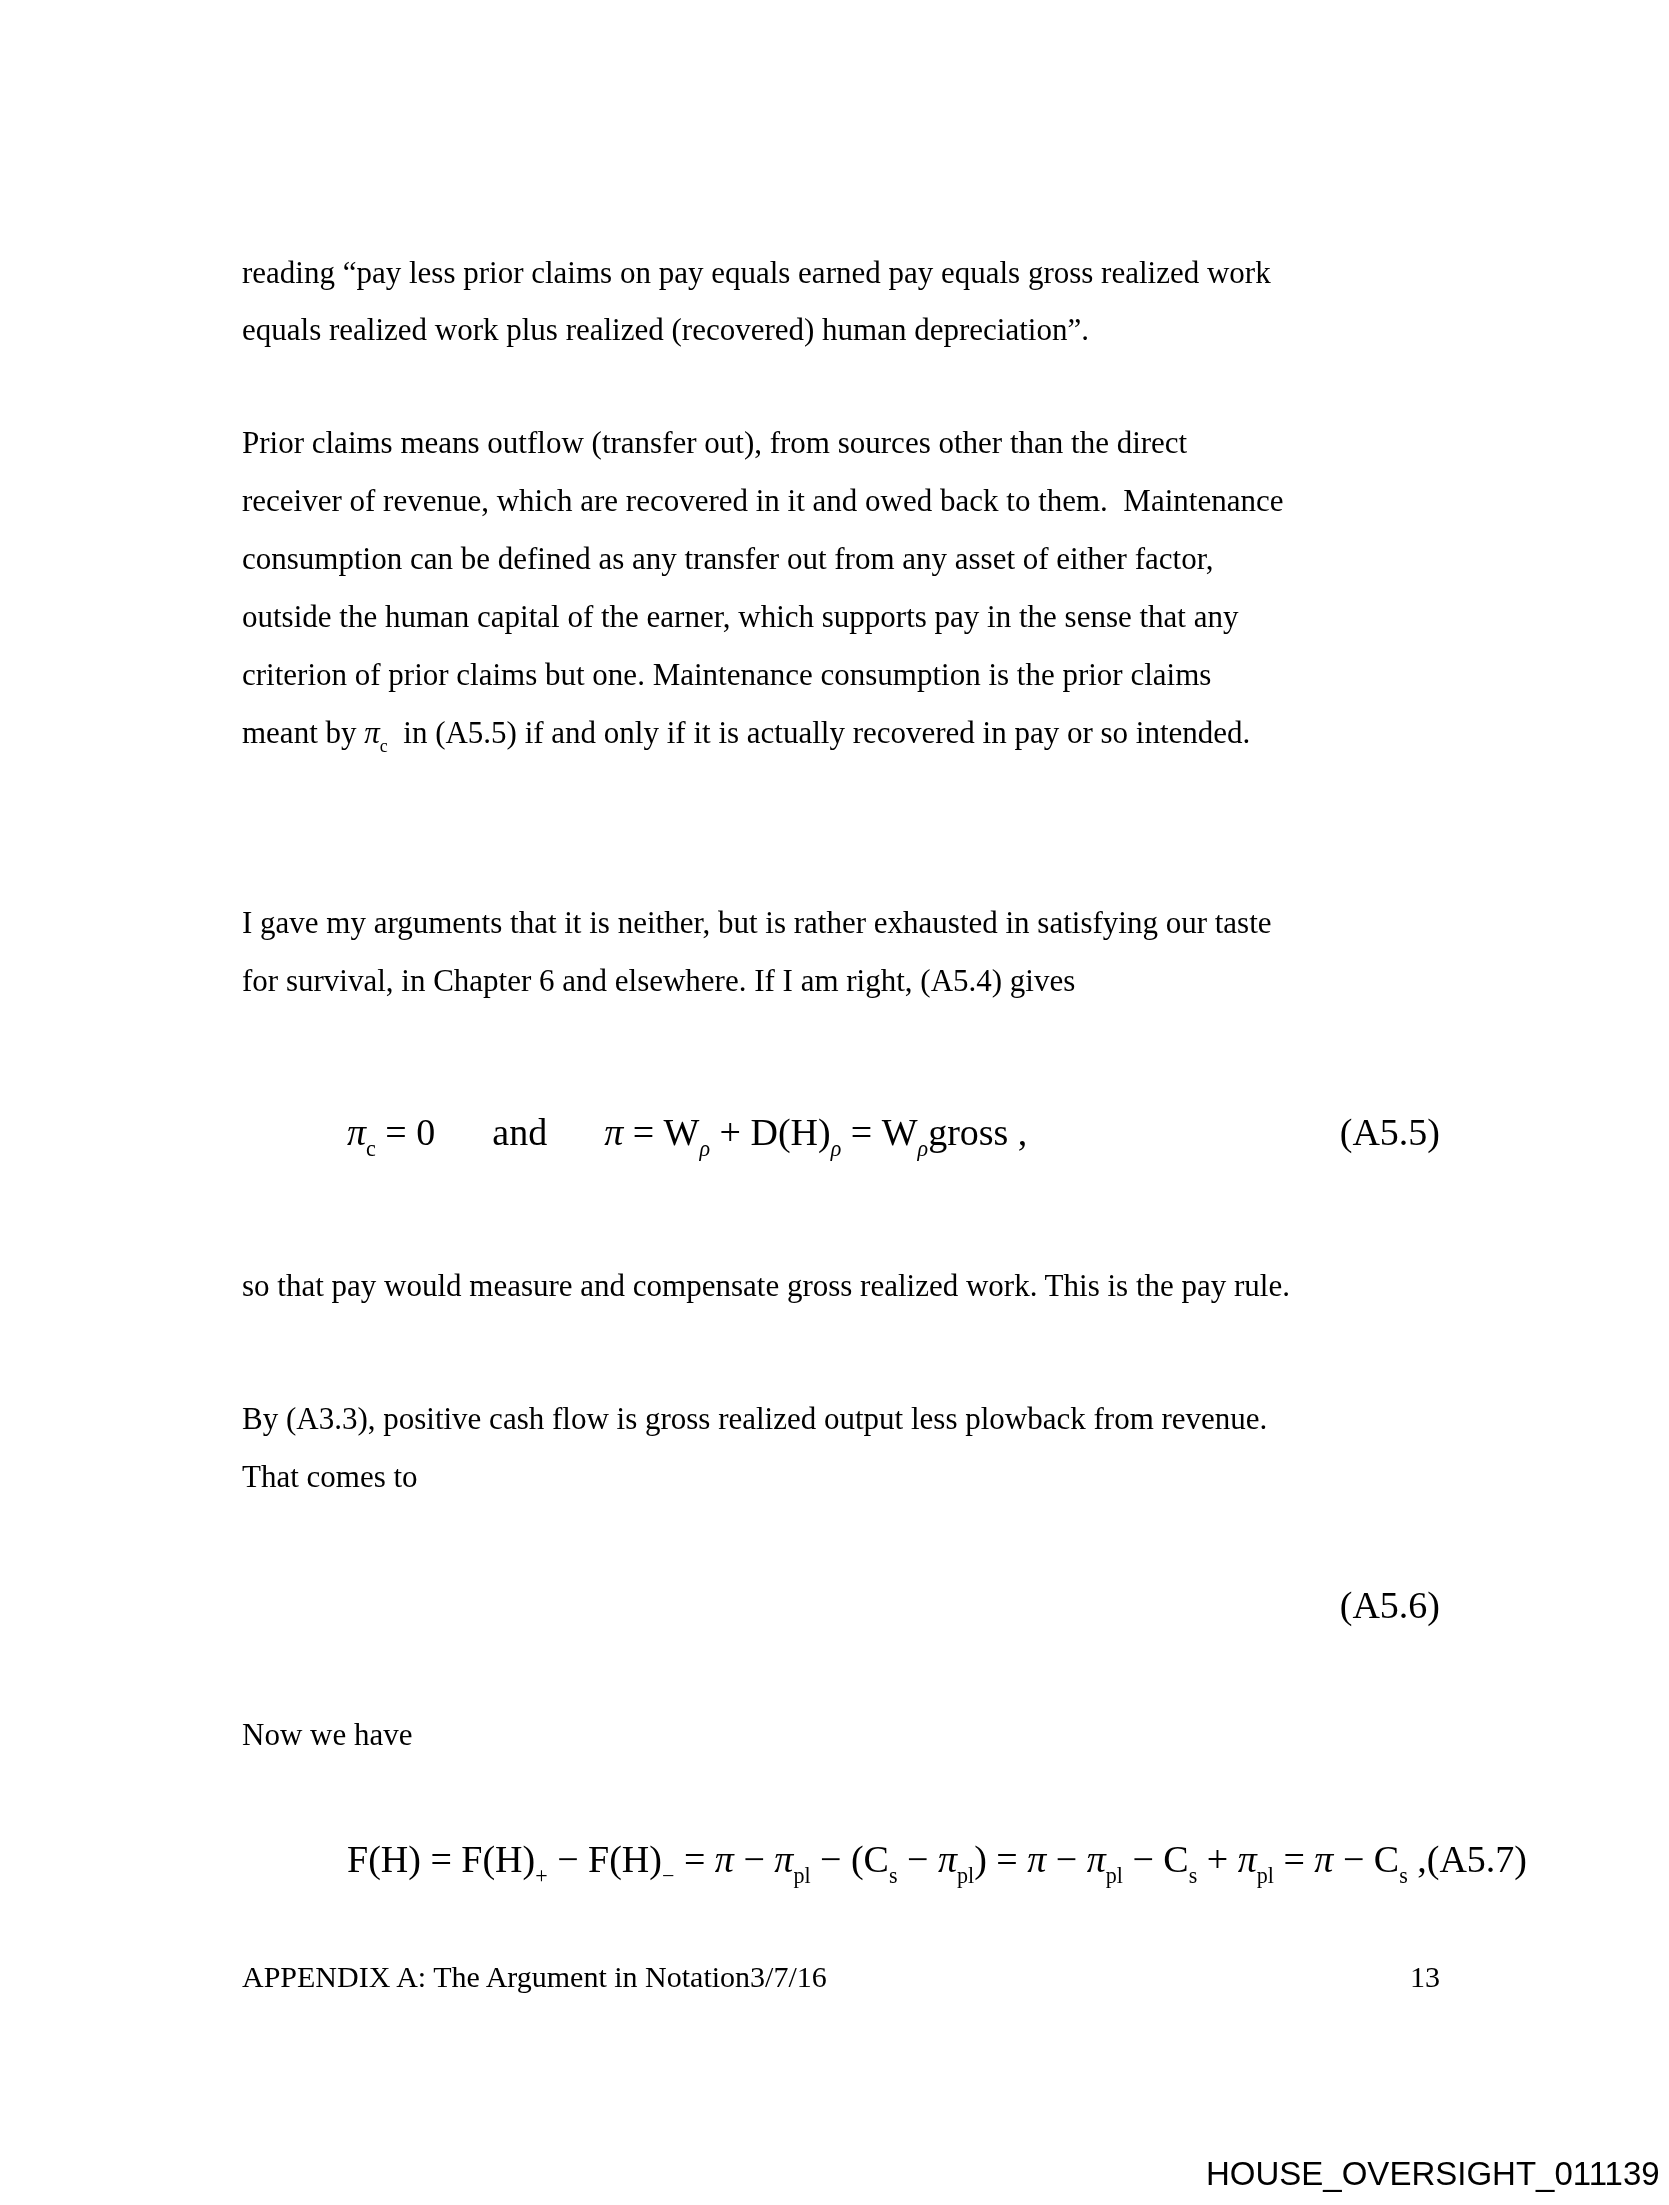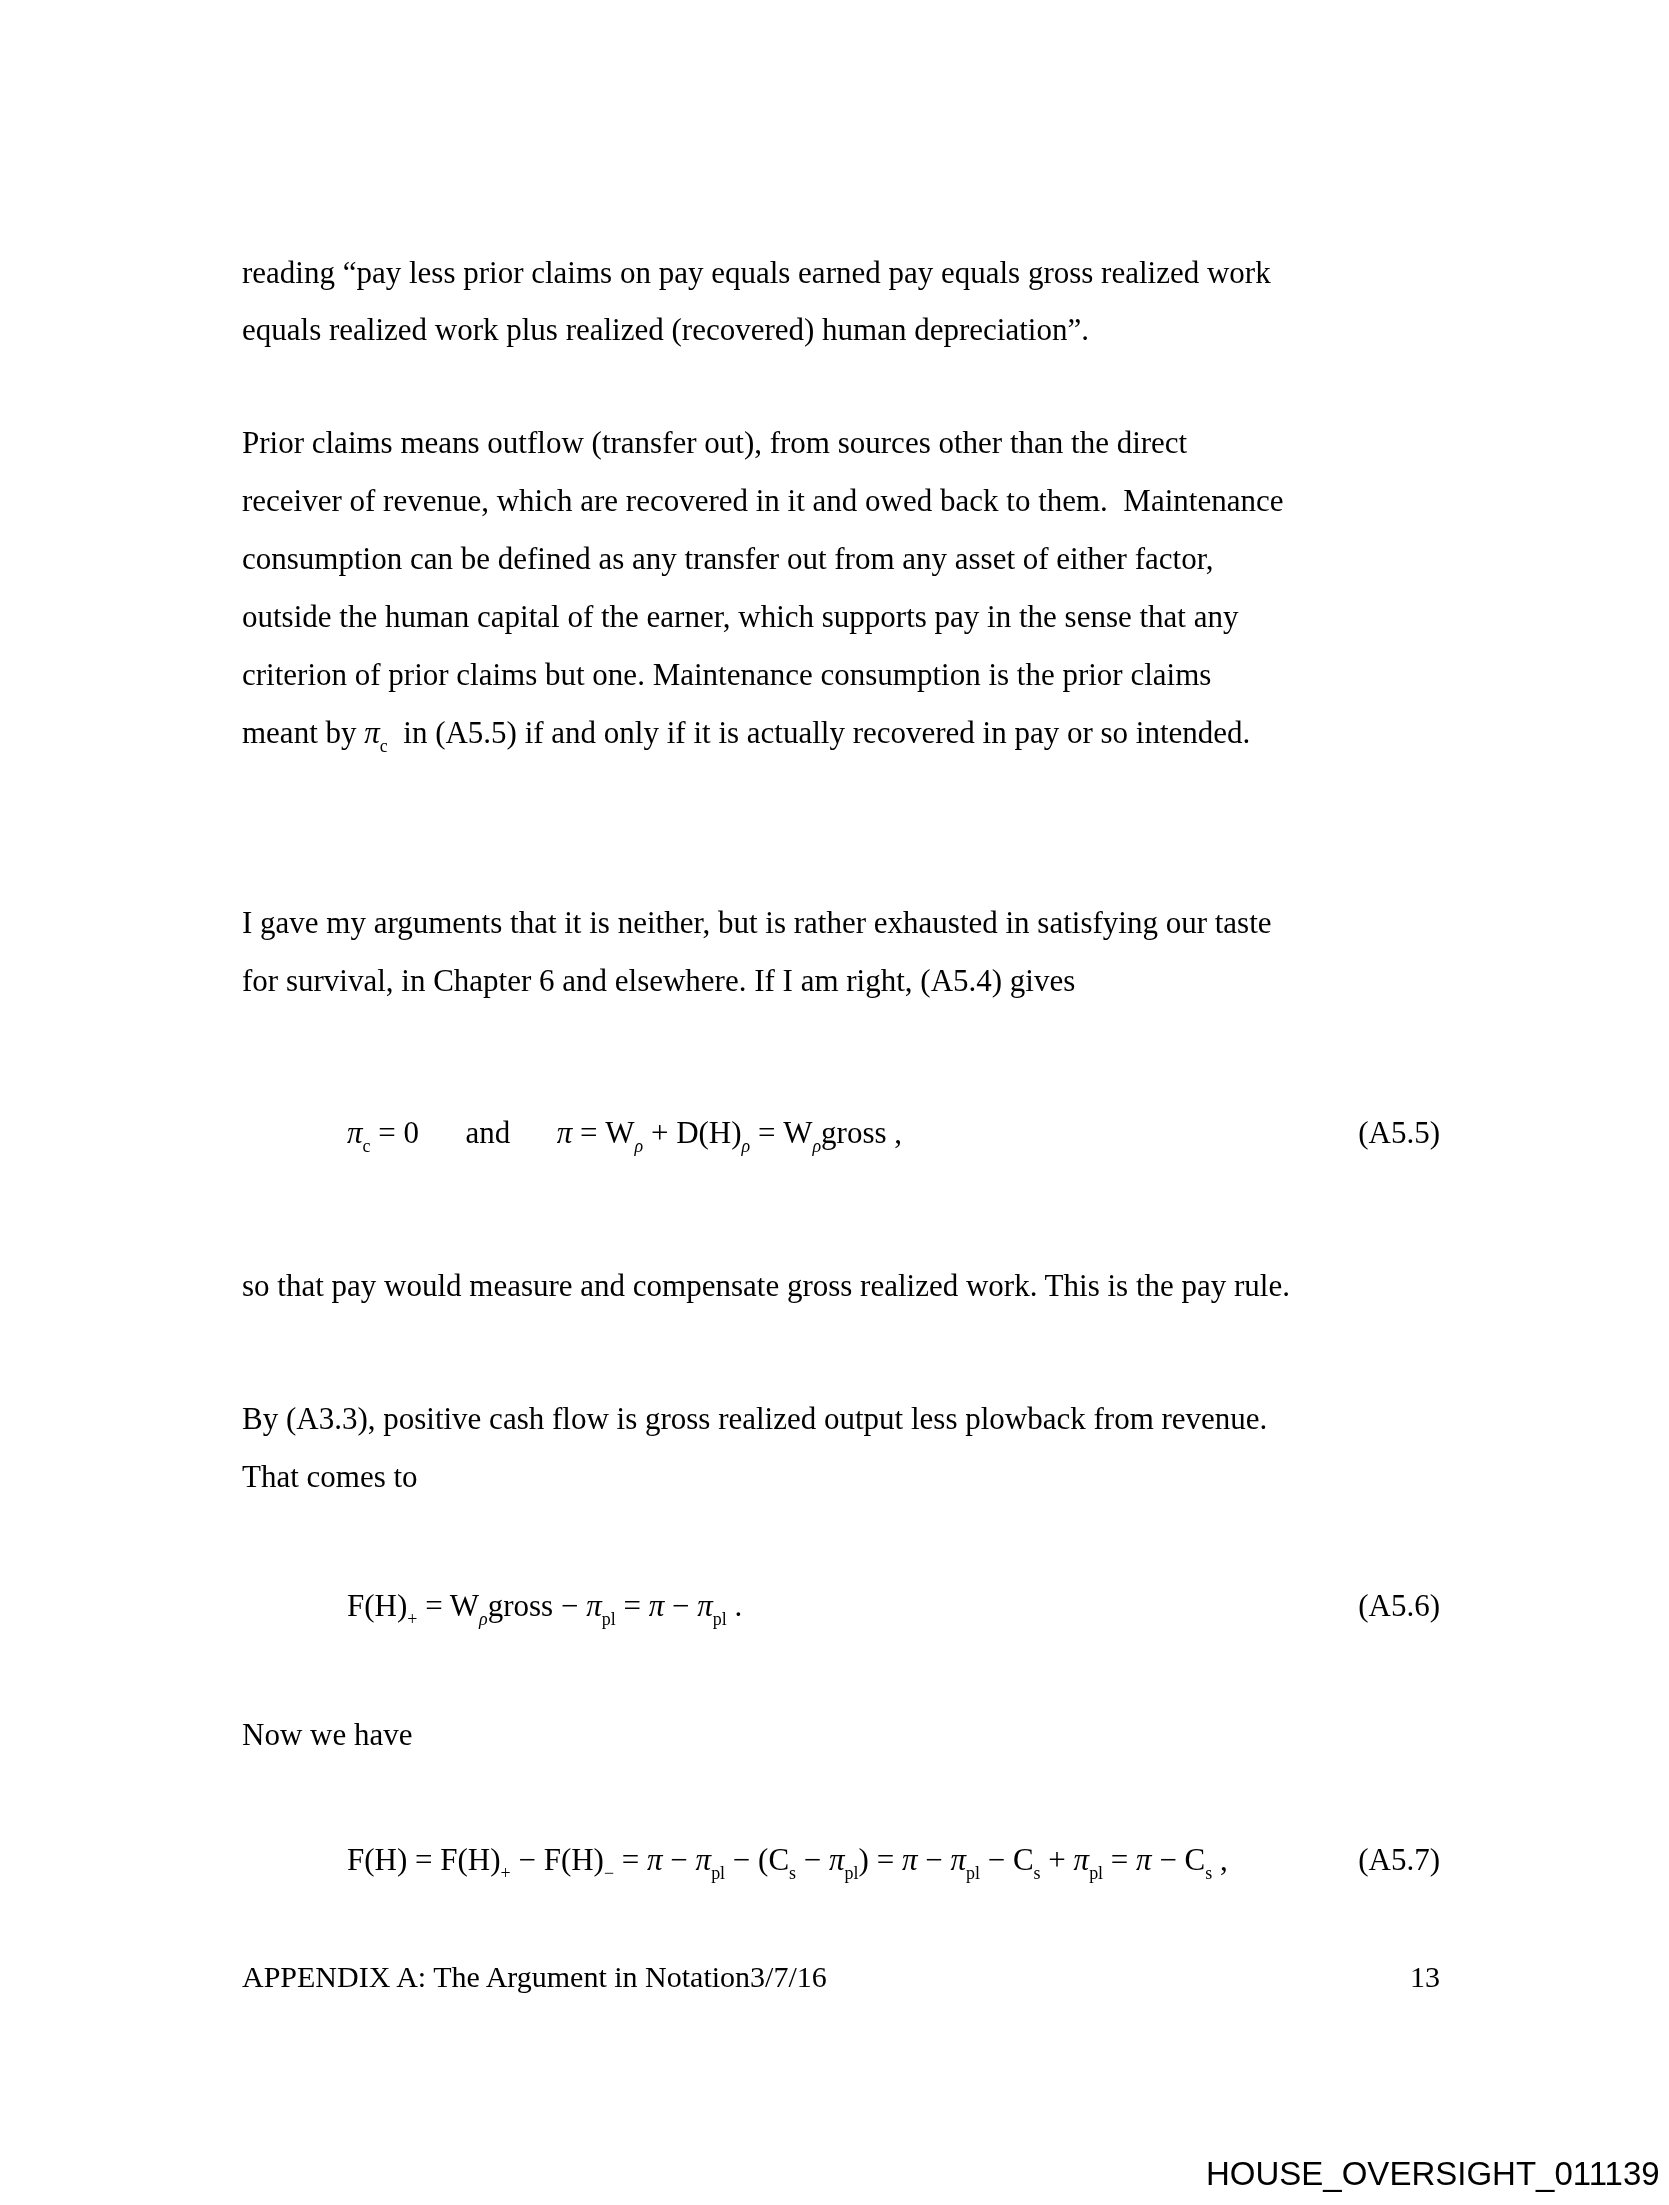--- a/index.html
+++ b/index.html
@@ -26,21 +26,21 @@
   .block.p4{top:1257px;}
   .block.p5{top:1390px;}
   .block.p6{top:1706px;}
   .line{white-space:pre;}
   .eq-row{
     position:absolute;
     left:242px;
     width:1198px;
     display:flex;
     align-items:flex-end;
-    font-size:31px;
+    font-size:38px;
     line-height:65px;
   }
   .eq-row.eq1{top:1100px;}
   .eq-row.eq2{top:1573px;}
   .eq-row.eq3{top:1827px;}
   .eq-body{margin-left:105px;white-space:pre;}
   .eq-label{margin-left:auto;white-space:pre;}
   .it{font-style:italic;}
   .sb{font-size:0.58em;vertical-align:-0.5em;line-height:0;}
   .footer-row{
@@ -99,21 +99,20 @@
   <div class="block p4">
     <div class="line">so that pay would measure and compensate gross realized work. This is the pay rule.</div>
   </div>
 
   <div class="block p5">
     <div class="line">By (A3.3), positive cash flow is gross realized output less plowback from revenue.</div>
     <div class="line">That comes to</div>
   </div>
 
   <div class="eq-row eq2">
-    <div class="eq-body"><span>F(H)</span><span class="sb">+</span><span> = W</span><span class="it sb">ρ</span><span>gross − </span><span class="it">π</span><span class="sb">pl</span><span> = </span><span class="it">π</span><span> − </span><span class="it">π</span><span class="sb">pl</span><span> .</span></div>
     <div class="eq-label">(A5.6)</div>
   </div>
 
   <div class="block p6">
     <div class="line">Now we have</div>
   </div>
 
   <div class="eq-row eq3">
     <div class="eq-body"><span>F(H) = F(H)</span><span class="sb">+</span><span> − F(H)</span><span class="sb">−</span><span> = </span><span class="it">π</span><span> − </span><span class="it">π</span><span class="sb">pl</span><span> − (C</span><span class="sb">s</span><span> − </span><span class="it">π</span><span class="sb">pl</span><span>) = </span><span class="it">π</span><span> − </span><span class="it">π</span><span class="sb">pl</span><span> − C</span><span class="sb">s</span><span> + </span><span class="it">π</span><span class="sb">pl</span><span> = </span><span class="it">π</span><span> − C</span><span class="sb">s</span><span> ,</span></div>
     <div class="eq-label">(A5.7)</div>

